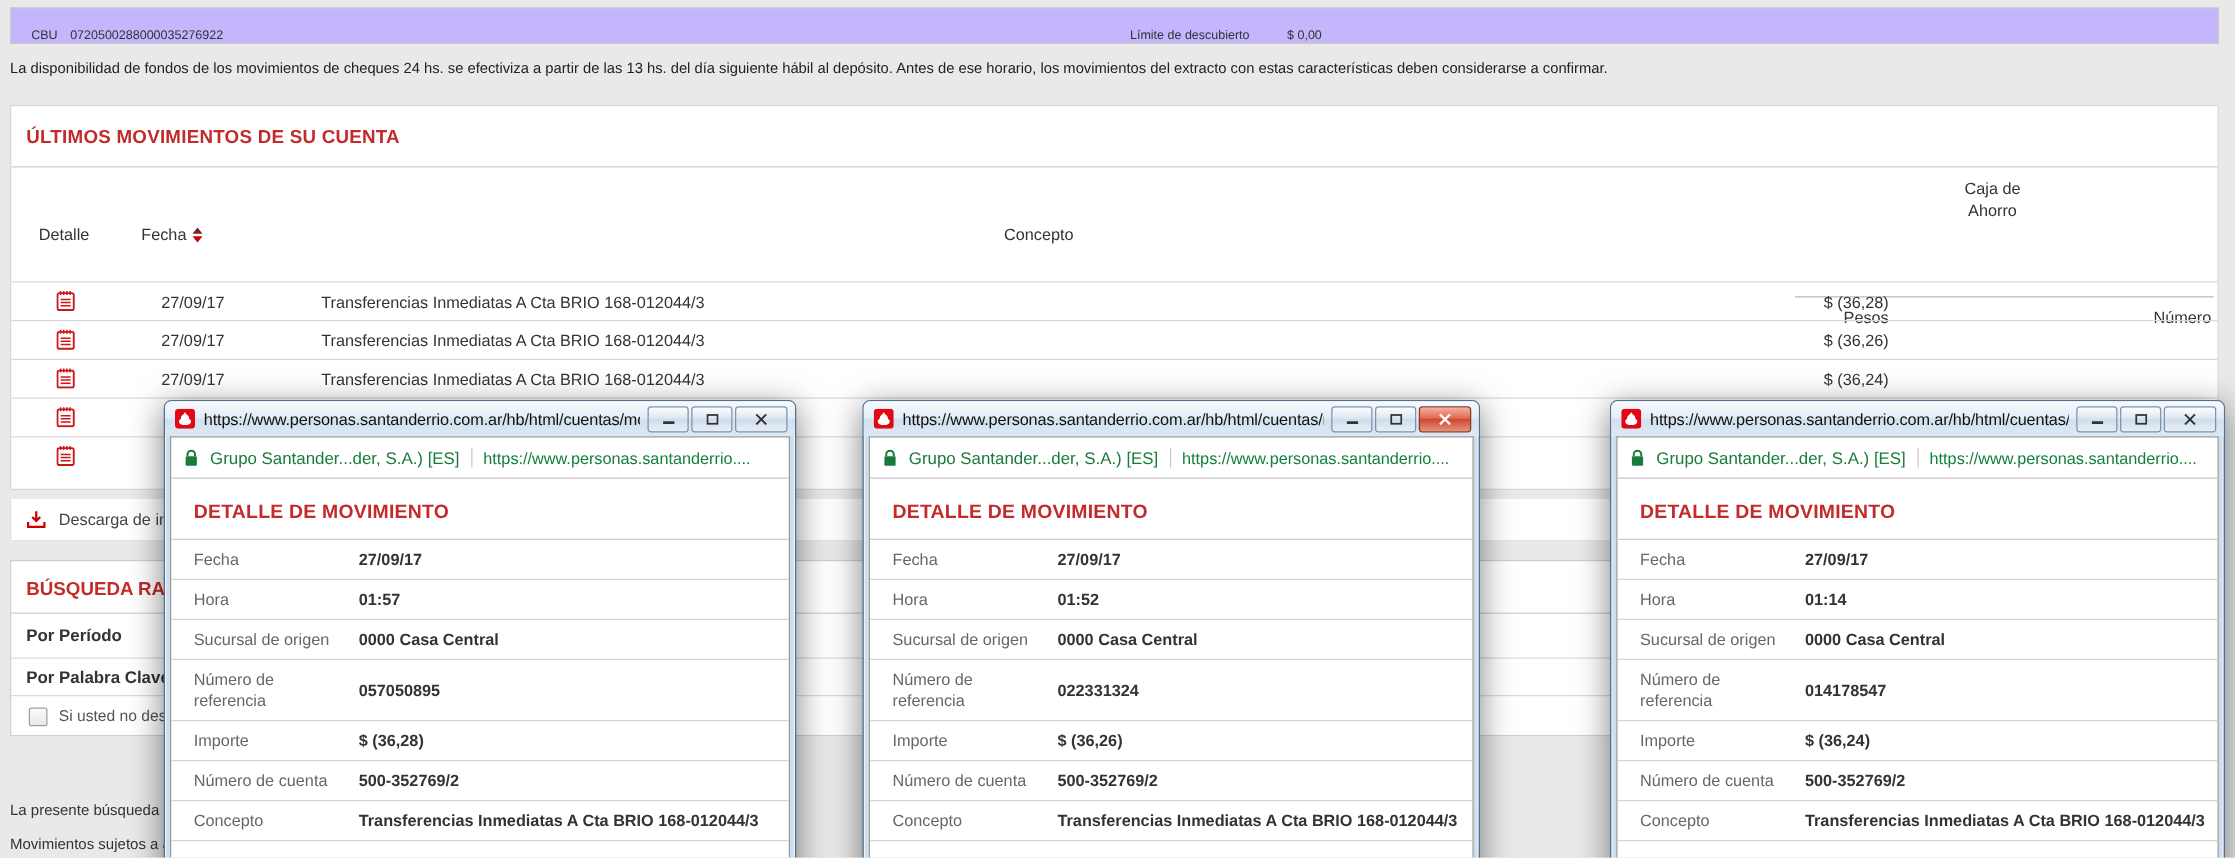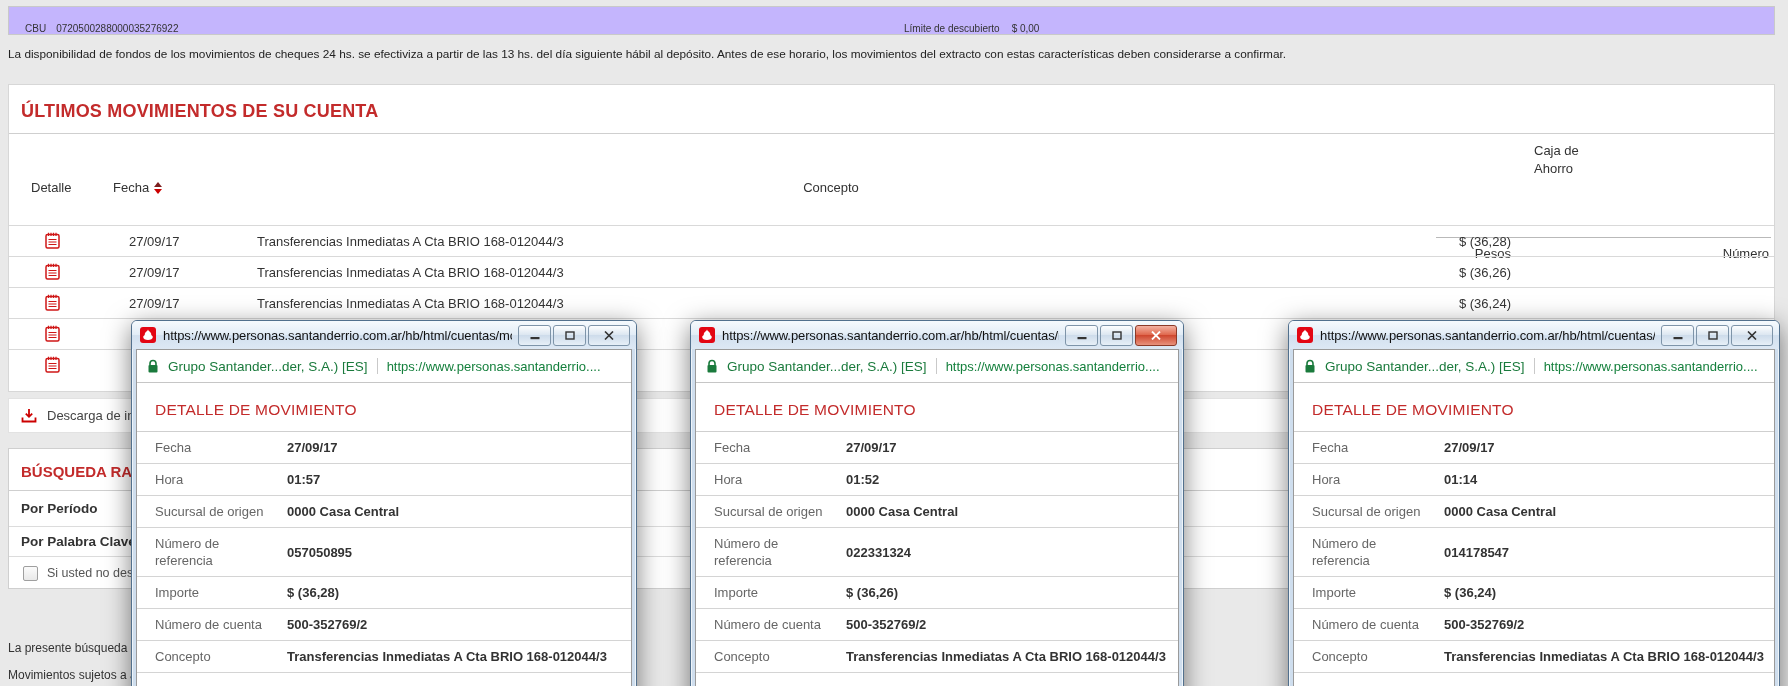--- a/index.html
+++ b/index.html
@@ -10,39 +10,39 @@
     -webkit-font-smoothing:antialiased;
   }
   .abs{position:absolute}
 
   
   .topbar{left:8px;top:6px;width:1765px;height:27px;background:#c4b5fd;border:1px solid #c9c9c9;
     display:flex;align-items:flex-end;font-size:10px;color:#333}
   .topbar .cbu-wrap{margin-left:16px}
   .topbar .cbu-lbl{margin-right:10px}
   .limit-wrap{position:absolute;left:895px}
-  .limit-wrap .limit-val{margin-left:12px}
+  .limit-wrap .limit-val{margin-left:30px}
 
   
   .notice{left:8px;top:47px;font-size:11.8px;line-height:15px;color:#222}
 
   
   .mov-panel{left:8px;top:84px;width:1765px;height:306px;background:#fff;border:1px solid #d7d7d7}
   .mov-title{height:49px;border-bottom:1px solid #cfcfcf;box-sizing:border-box;
-    padding:16px 0 0 12px;color:#c33;font-weight:bold;font-size:18px;letter-spacing:.2px;color:#c32b2b}
+    padding:16px 0 0 12px;color:#c33;font-weight:bold;font-size:15px;letter-spacing:.2px;color:#c32b2b}
   .mov-header{position:relative;height:91px;font-size:13px;color:#333}
   .h-detalle{position:absolute;left:22px;top:46px}
   .h-fecha{position:absolute;left:104px;top:46px;display:flex;align-items:center;gap:5px}
   .sort{display:inline-flex;flex-direction:column;align-items:center;cursor:pointer}
   .tri-up{width:0;height:0;border-left:4px solid transparent;border-right:4px solid transparent;
     border-bottom:5px solid #7c1f1f;margin-bottom:2px}
   .tri-down{width:0;height:0;border-left:4px solid transparent;border-right:4px solid transparent;
     border-top:5px solid #c00}
   .h-concepto{position:absolute;left:692px;width:260px;text-align:center;top:46px}
-  .h-caja{position:absolute;right:120px;width:120px;top:8px;line-height:18px}
+  .h-caja{position:absolute;right:120px;width:120px;text-align:center;top:8px;line-height:18px}
   .h-caja-line{position:absolute;left:1427px;right:3px;top:103px;height:1px;background:#b9b9b9}
   .h-pesos{position:absolute;right:263px;top:112px}
   .h-dolares{position:absolute;right:5px;top:112px}
 
   .trow{position:relative;height:30px;border-top:1px solid #d9d9d9;font-size:13px;color:#333}
   .c-icon{position:absolute;left:36px;top:6px;cursor:pointer;line-height:0}
   .c-date{position:absolute;left:120px;top:8px}
   .c-concept{position:absolute;left:248px;top:8px}
   .c-pesos{position:absolute;right:263px;top:8px}
 
@@ -90,21 +90,21 @@
   .win-body{position:absolute;left:4px;right:4px;top:28px;bottom:0;background:#fff;
     border:1px solid #9a9a9a;border-bottom:none;box-sizing:border-box}
   .sec-row{height:32px;display:flex;align-items:center;gap:9px;padding:0 10px;
     border-bottom:1px solid #c6c6c6;white-space:nowrap;overflow:hidden}
   .sec-row .lock{line-height:0;flex:0 0 auto}
   .sec-cert{font-size:13.5px;color:#1a7a3c}
   .sec-sep{width:1px;height:16px;background:#c9c9c9;flex:0 0 auto}
   .sec-addr{font-size:13px;color:#15803d}
 
   .detail-heading{padding:18px 18px 12px;border-bottom:1px solid #cfcfcf;
-    color:#c32b2b;font-weight:normal;font-size:15.5px;letter-spacing:.2px}
+    color:#c32b2b;font-weight:bold;font-size:15.5px;letter-spacing:.2px}
   .frow{display:flex;align-items:center;border-bottom:1px solid #d4d4d4;padding:7px 18px;font-size:13px}
   .flabel{flex:0 0 132px;color:#666;line-height:17px}
   .frow.tall .flabel{flex-basis:80px;margin-right:52px}
   .fvalue{font-weight:bold;color:#333;white-space:nowrap}
 </style>
 </head>
 <body>
 
 <div class="abs topbar">
   <div class="cbu-wrap">

